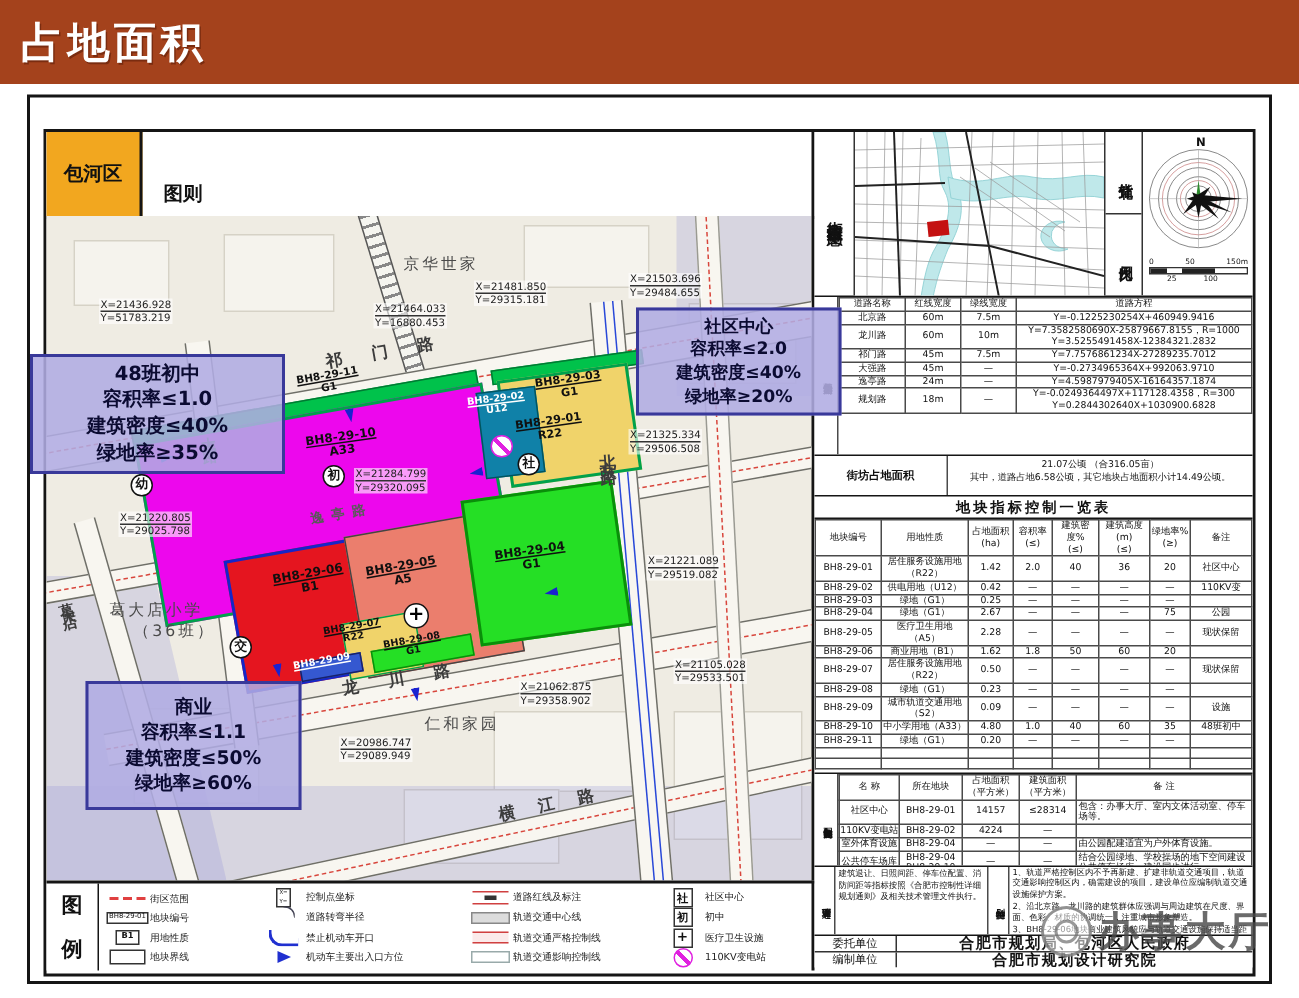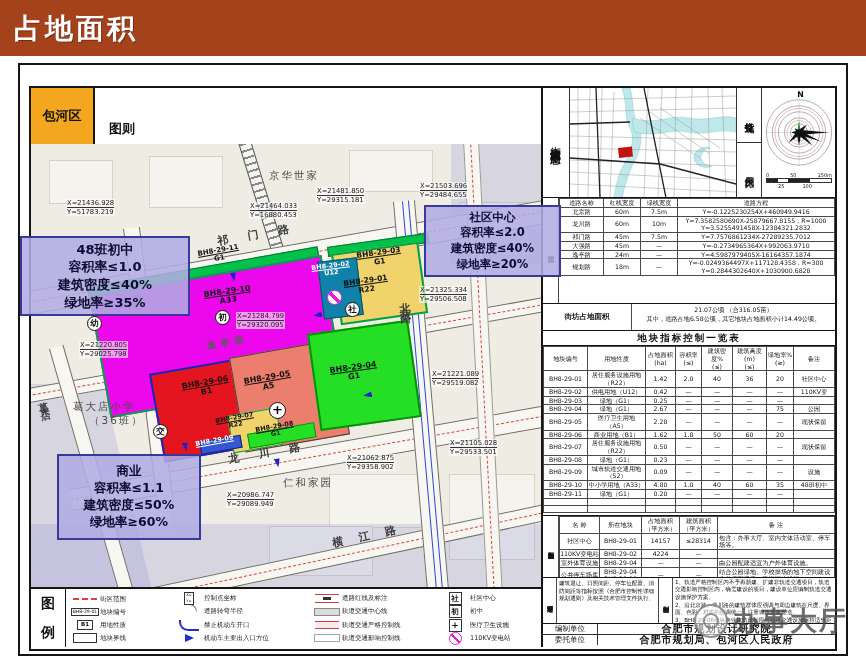--- a/index.html
+++ b/index.html
@@ -724,26 +724,26 @@
         <div class="note-side vtext">特别控制</div>
         <div class="note-special" id="special-notes">
             <div>1、轨道严格控制区内不予再新建、扩建非轨道交通项目，轨道交通影响控制区内，确需建设的项目，建设单位应编制轨道交通设施保护方案。</div>
             <div>2、沿北京路、龙川路的建筑群体应强调与周边建筑在尺度、界面、色彩、材质的协调统一，注重城市形象塑造。</div>
             <div>3、BH8-29-06地块商业建筑风貌应与轨道交通设施保持适当距离。</div>
           </div>
       </div>
 
       <div class="rp-sec credits-sec" id="credits">
           <div class="cred-row">
+            <div class="cred-label">委托单位</div>
+            <div class="cred-val">合肥市规划局、包河区人民政府</div>
+          </div>
+          <div class="cred-row">
             <div class="cred-label">编制单位</div>
             <div class="cred-val">合肥市规划设计研究院</div>
-          </div>
-          <div class="cred-row">
-            <div class="cred-label">委托单位</div>
-            <div class="cred-val">合肥市规划局、包河区人民政府</div>
           </div>
         </div>
     </div>
   </div>
 </div>
 
 <div class="anno" style="left:20px;top:236px;width:166px;height:76px;font-size:13px">
   <div>48班初中</div>
   <div>容积率≤1.0</div>
   <div>建筑密度≤40%</div>

